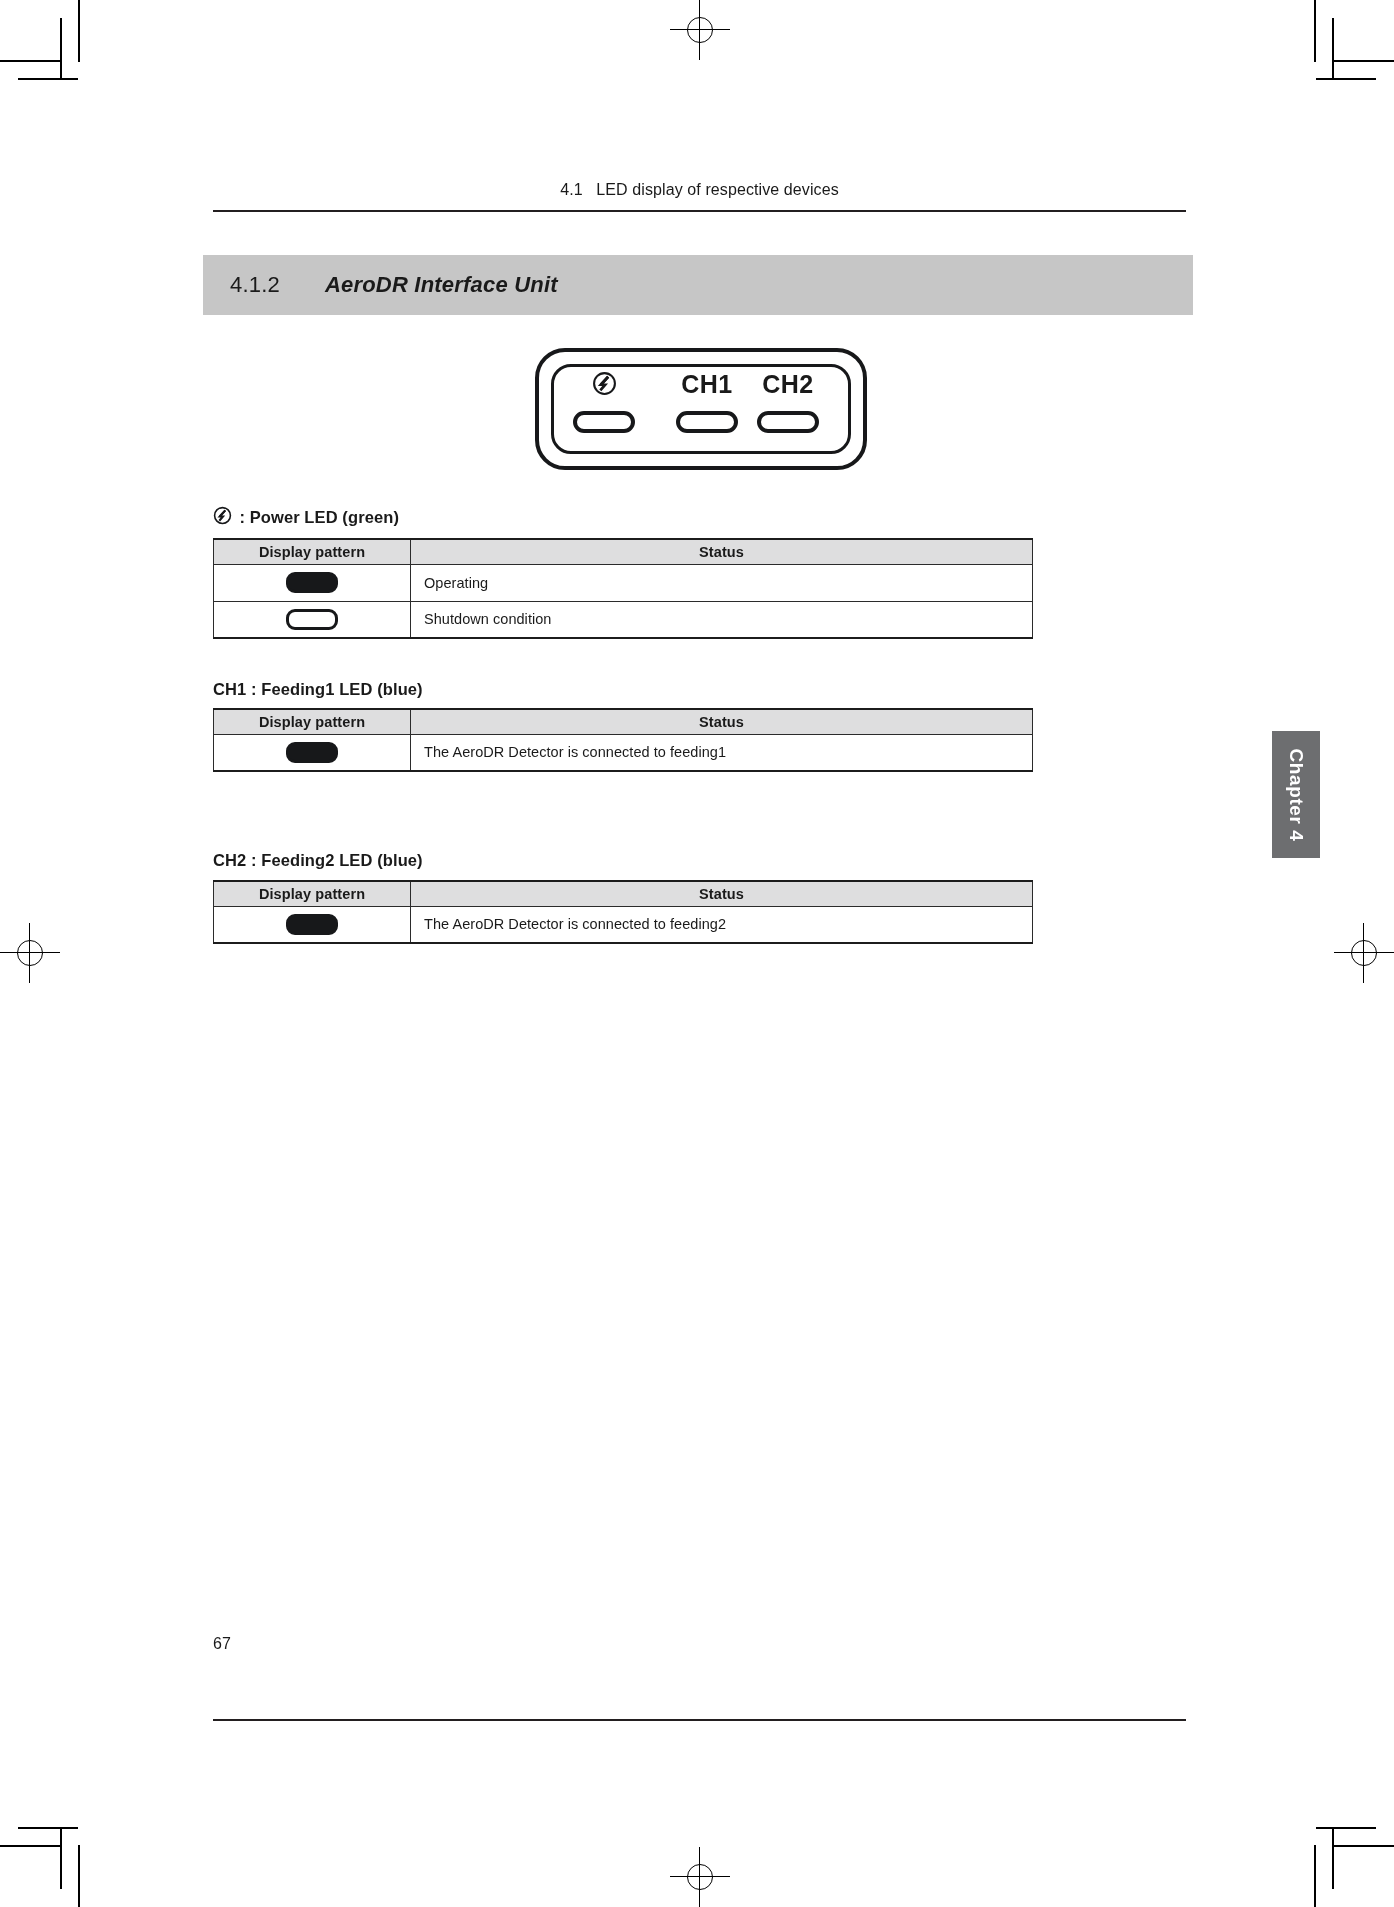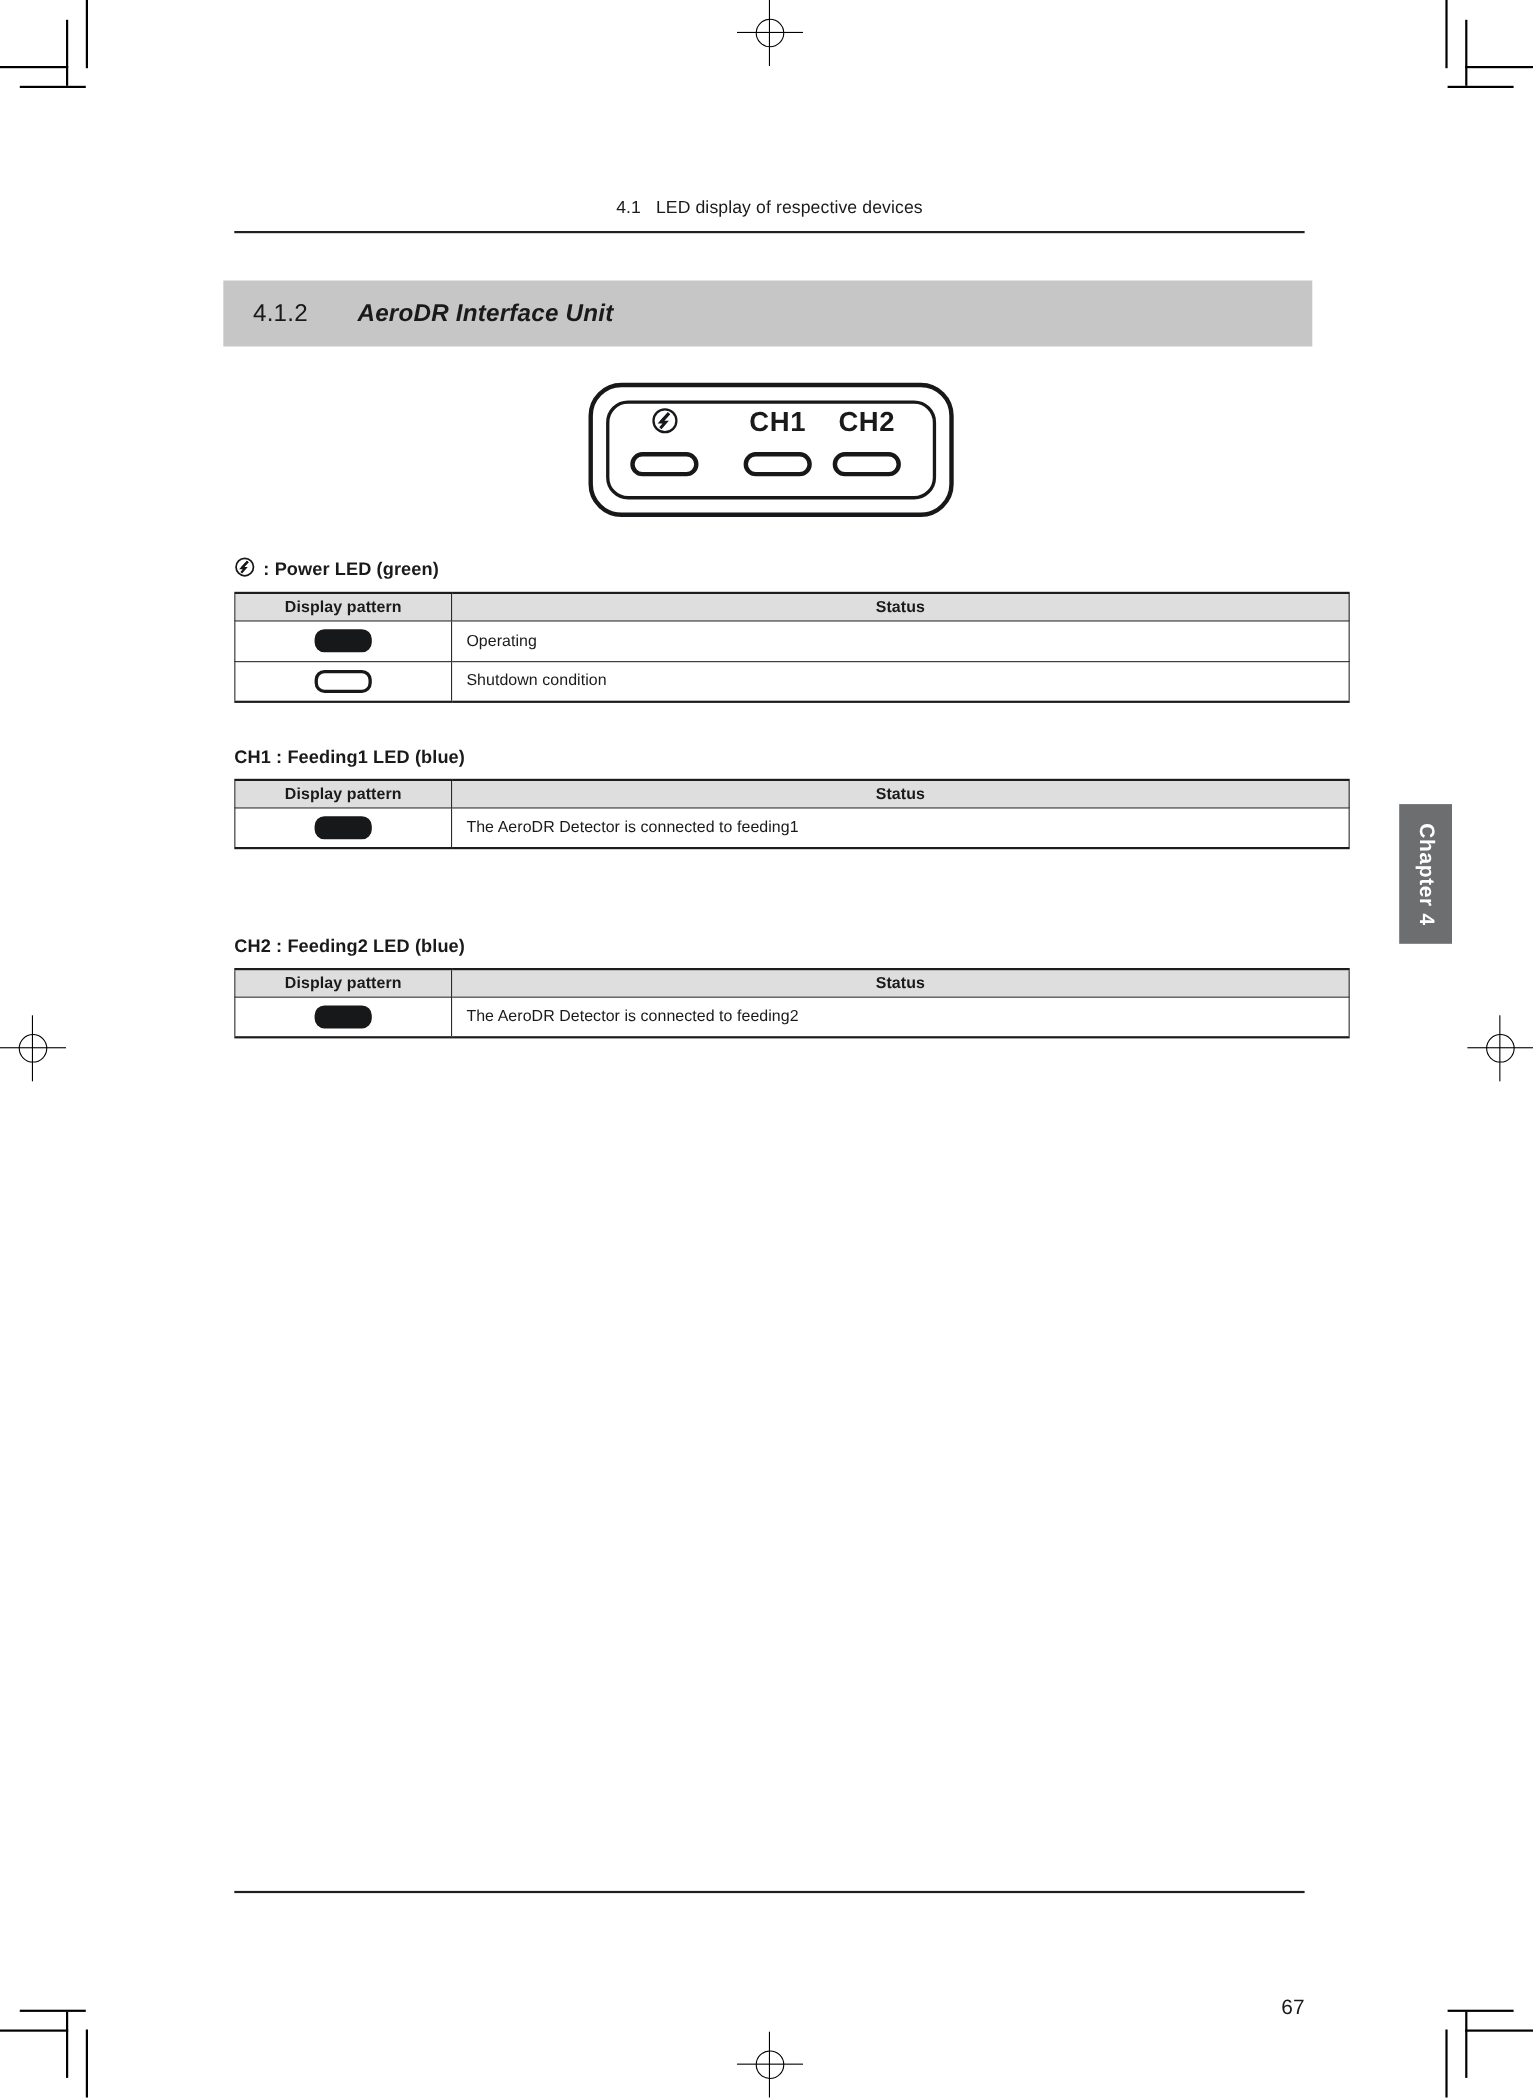--- a/index.html
+++ b/index.html
@@ -136,21 +136,21 @@
     font-weight: bold;
     letter-spacing: 0.1px;
     white-space: nowrap;
   }
   .led-caption .icon-wrap { font-size: 19px; margin-right: 2px; }
 
   
   table.led-table {
     position: absolute;
     left: 213px;
-    width: 1014px;
+    width: 820px;
     border-collapse: collapse;
     table-layout: fixed;
     padding-left: 42px;
   }
   table.led-table col.c1 { width: 197px; }
   table.led-table th, table.led-table td {
     border: 1px solid #2b2b2b;
     padding: 0;
     box-sizing: border-box;
   }
@@ -204,23 +204,23 @@
   }
 
   
   .footer-rule {
     position: absolute;
     left: 213px; top: 1719px; width: 973px; height: 1.6px;
     background: #231f20;
   }
   .page-number {
     position: absolute;
-    left: 213px; top: 1815px; width: 973px;
-    text-align: right;
-    font-size: 19px;
+    left: 213px; top: 1635px; width: 973px;
+    text-align: left;
+    font-size: 16px;
   }
 </style>
 </head>
 <body>
 
 <div>
 
   <div class="mark-line" style="left:78px;  top:0px;    width:1.6px; height:62px;"></div>
   <div class="mark-line" style="left:0px;   top:60px;   width:62px;  height:1.6px;"></div>
   <div class="mark-line" style="left:60px;  top:18px;   width:1.6px; height:60px;"></div>

